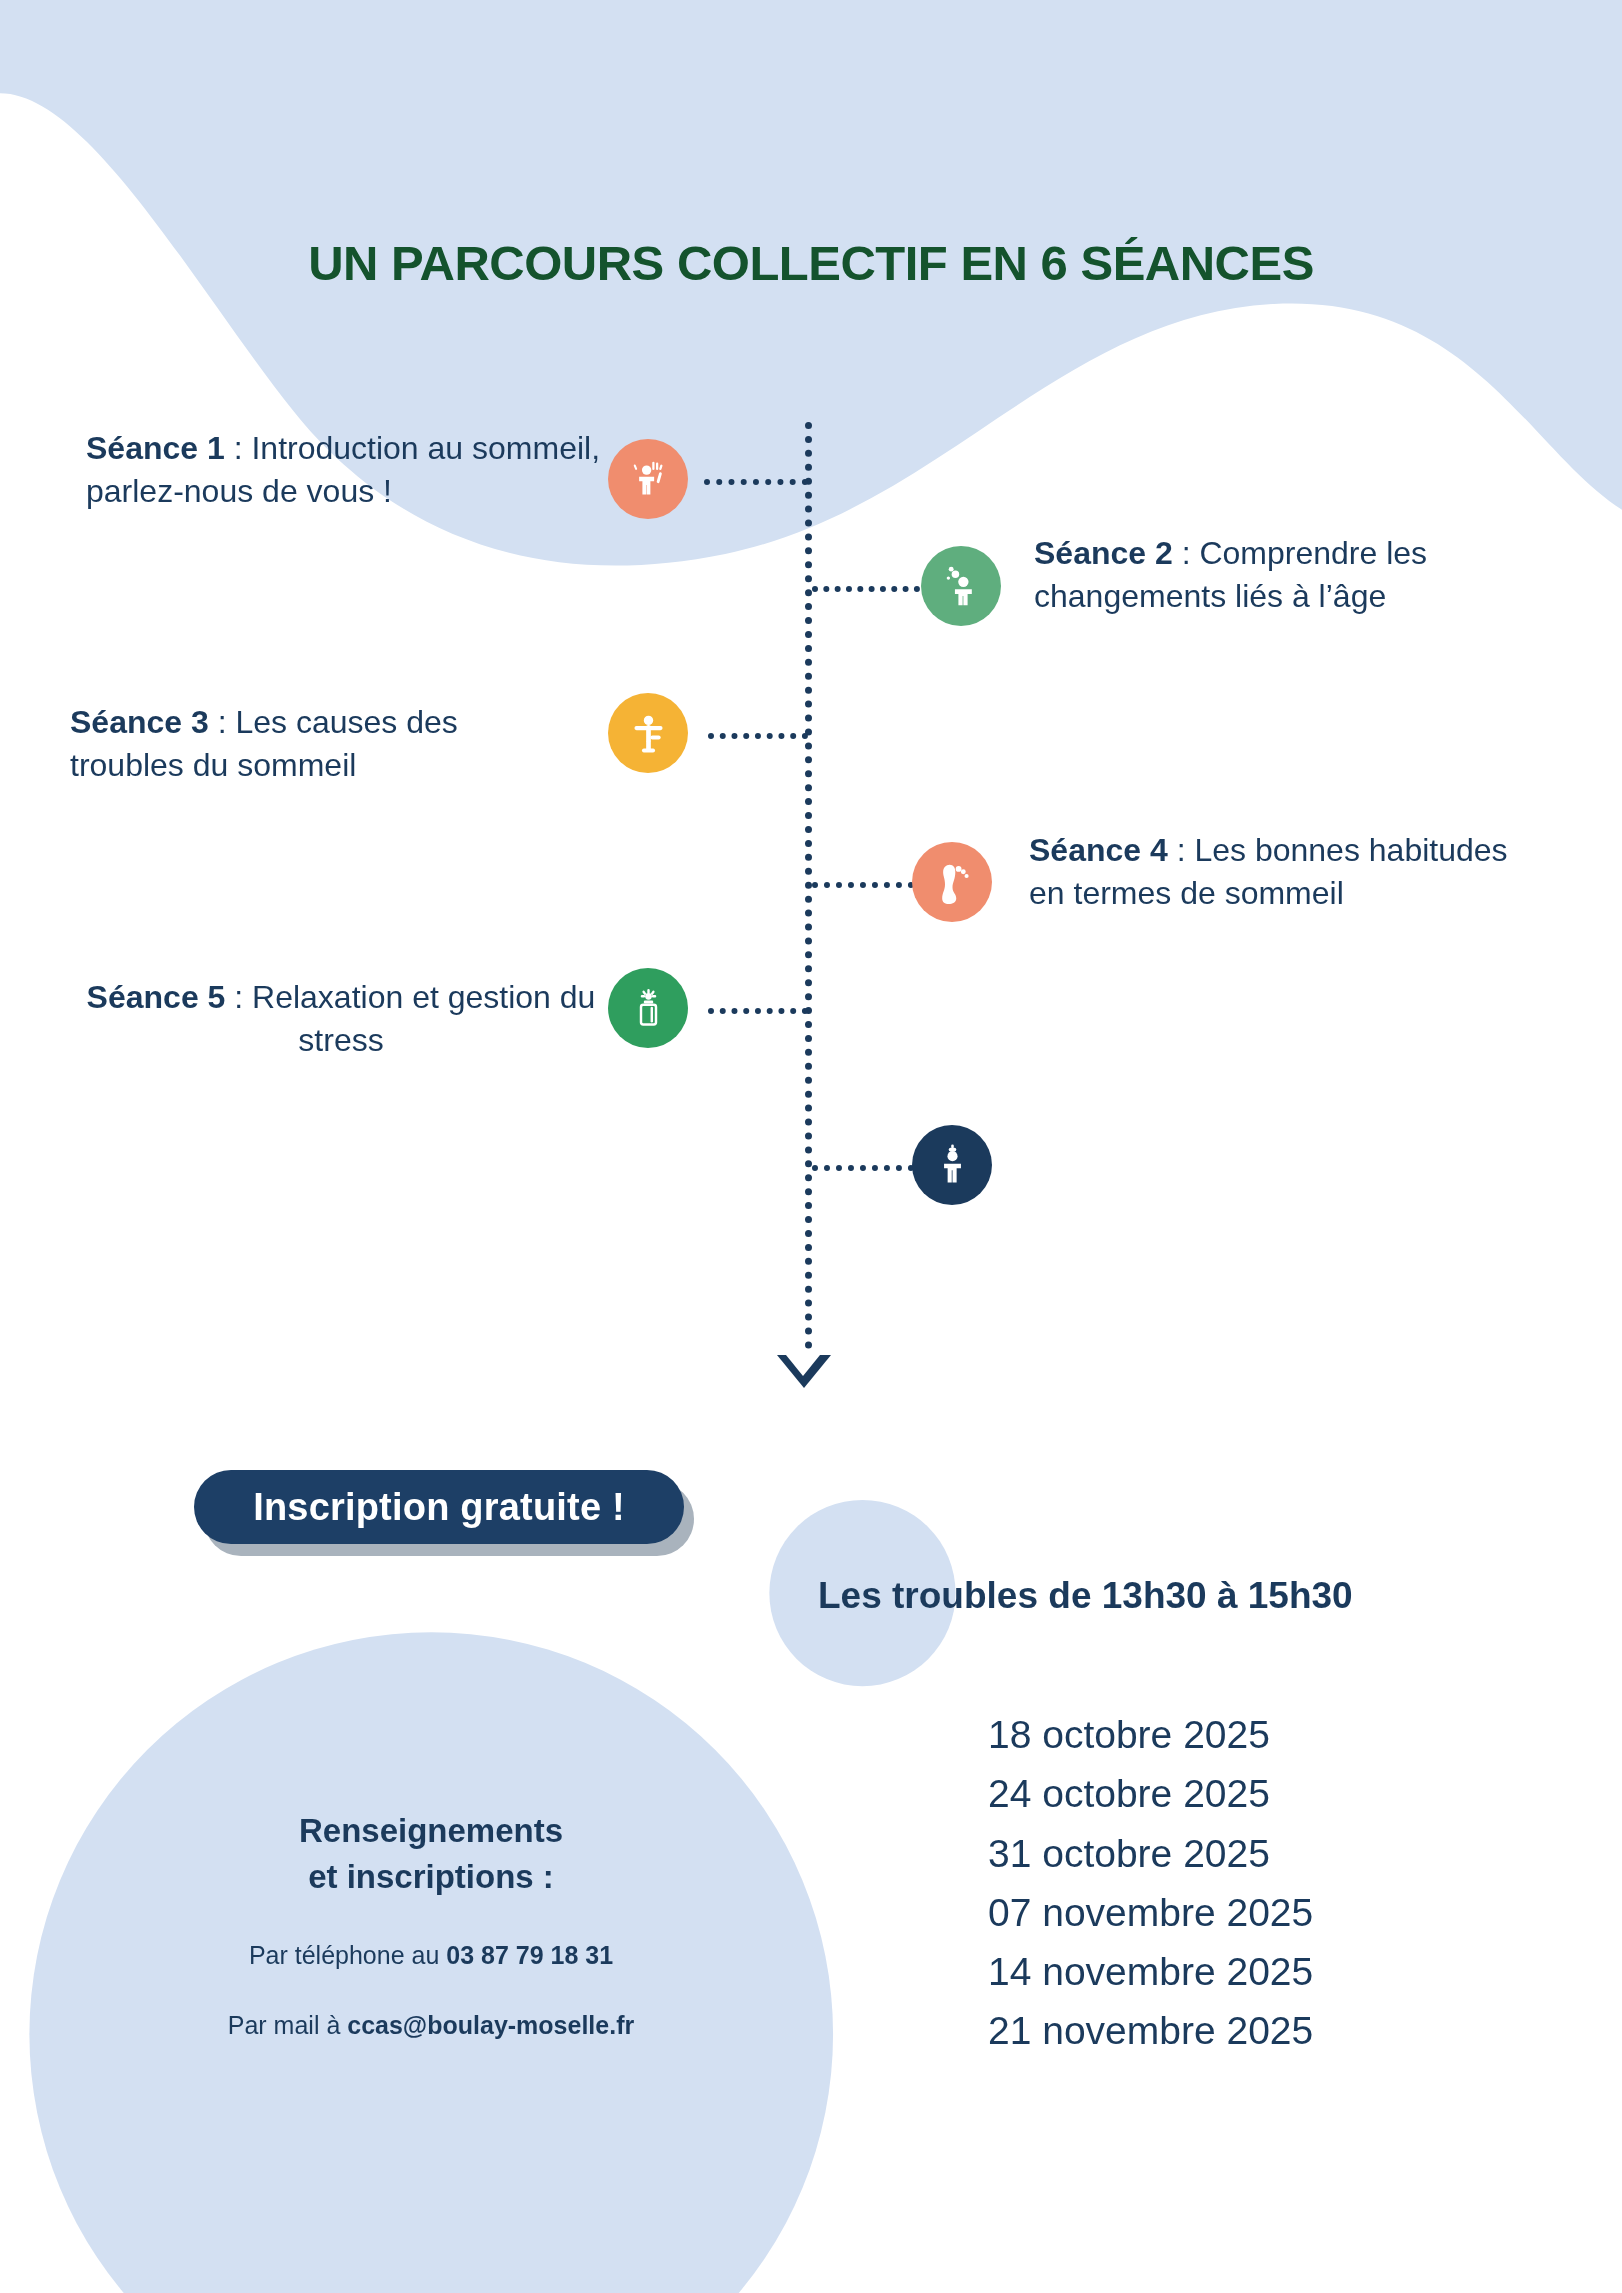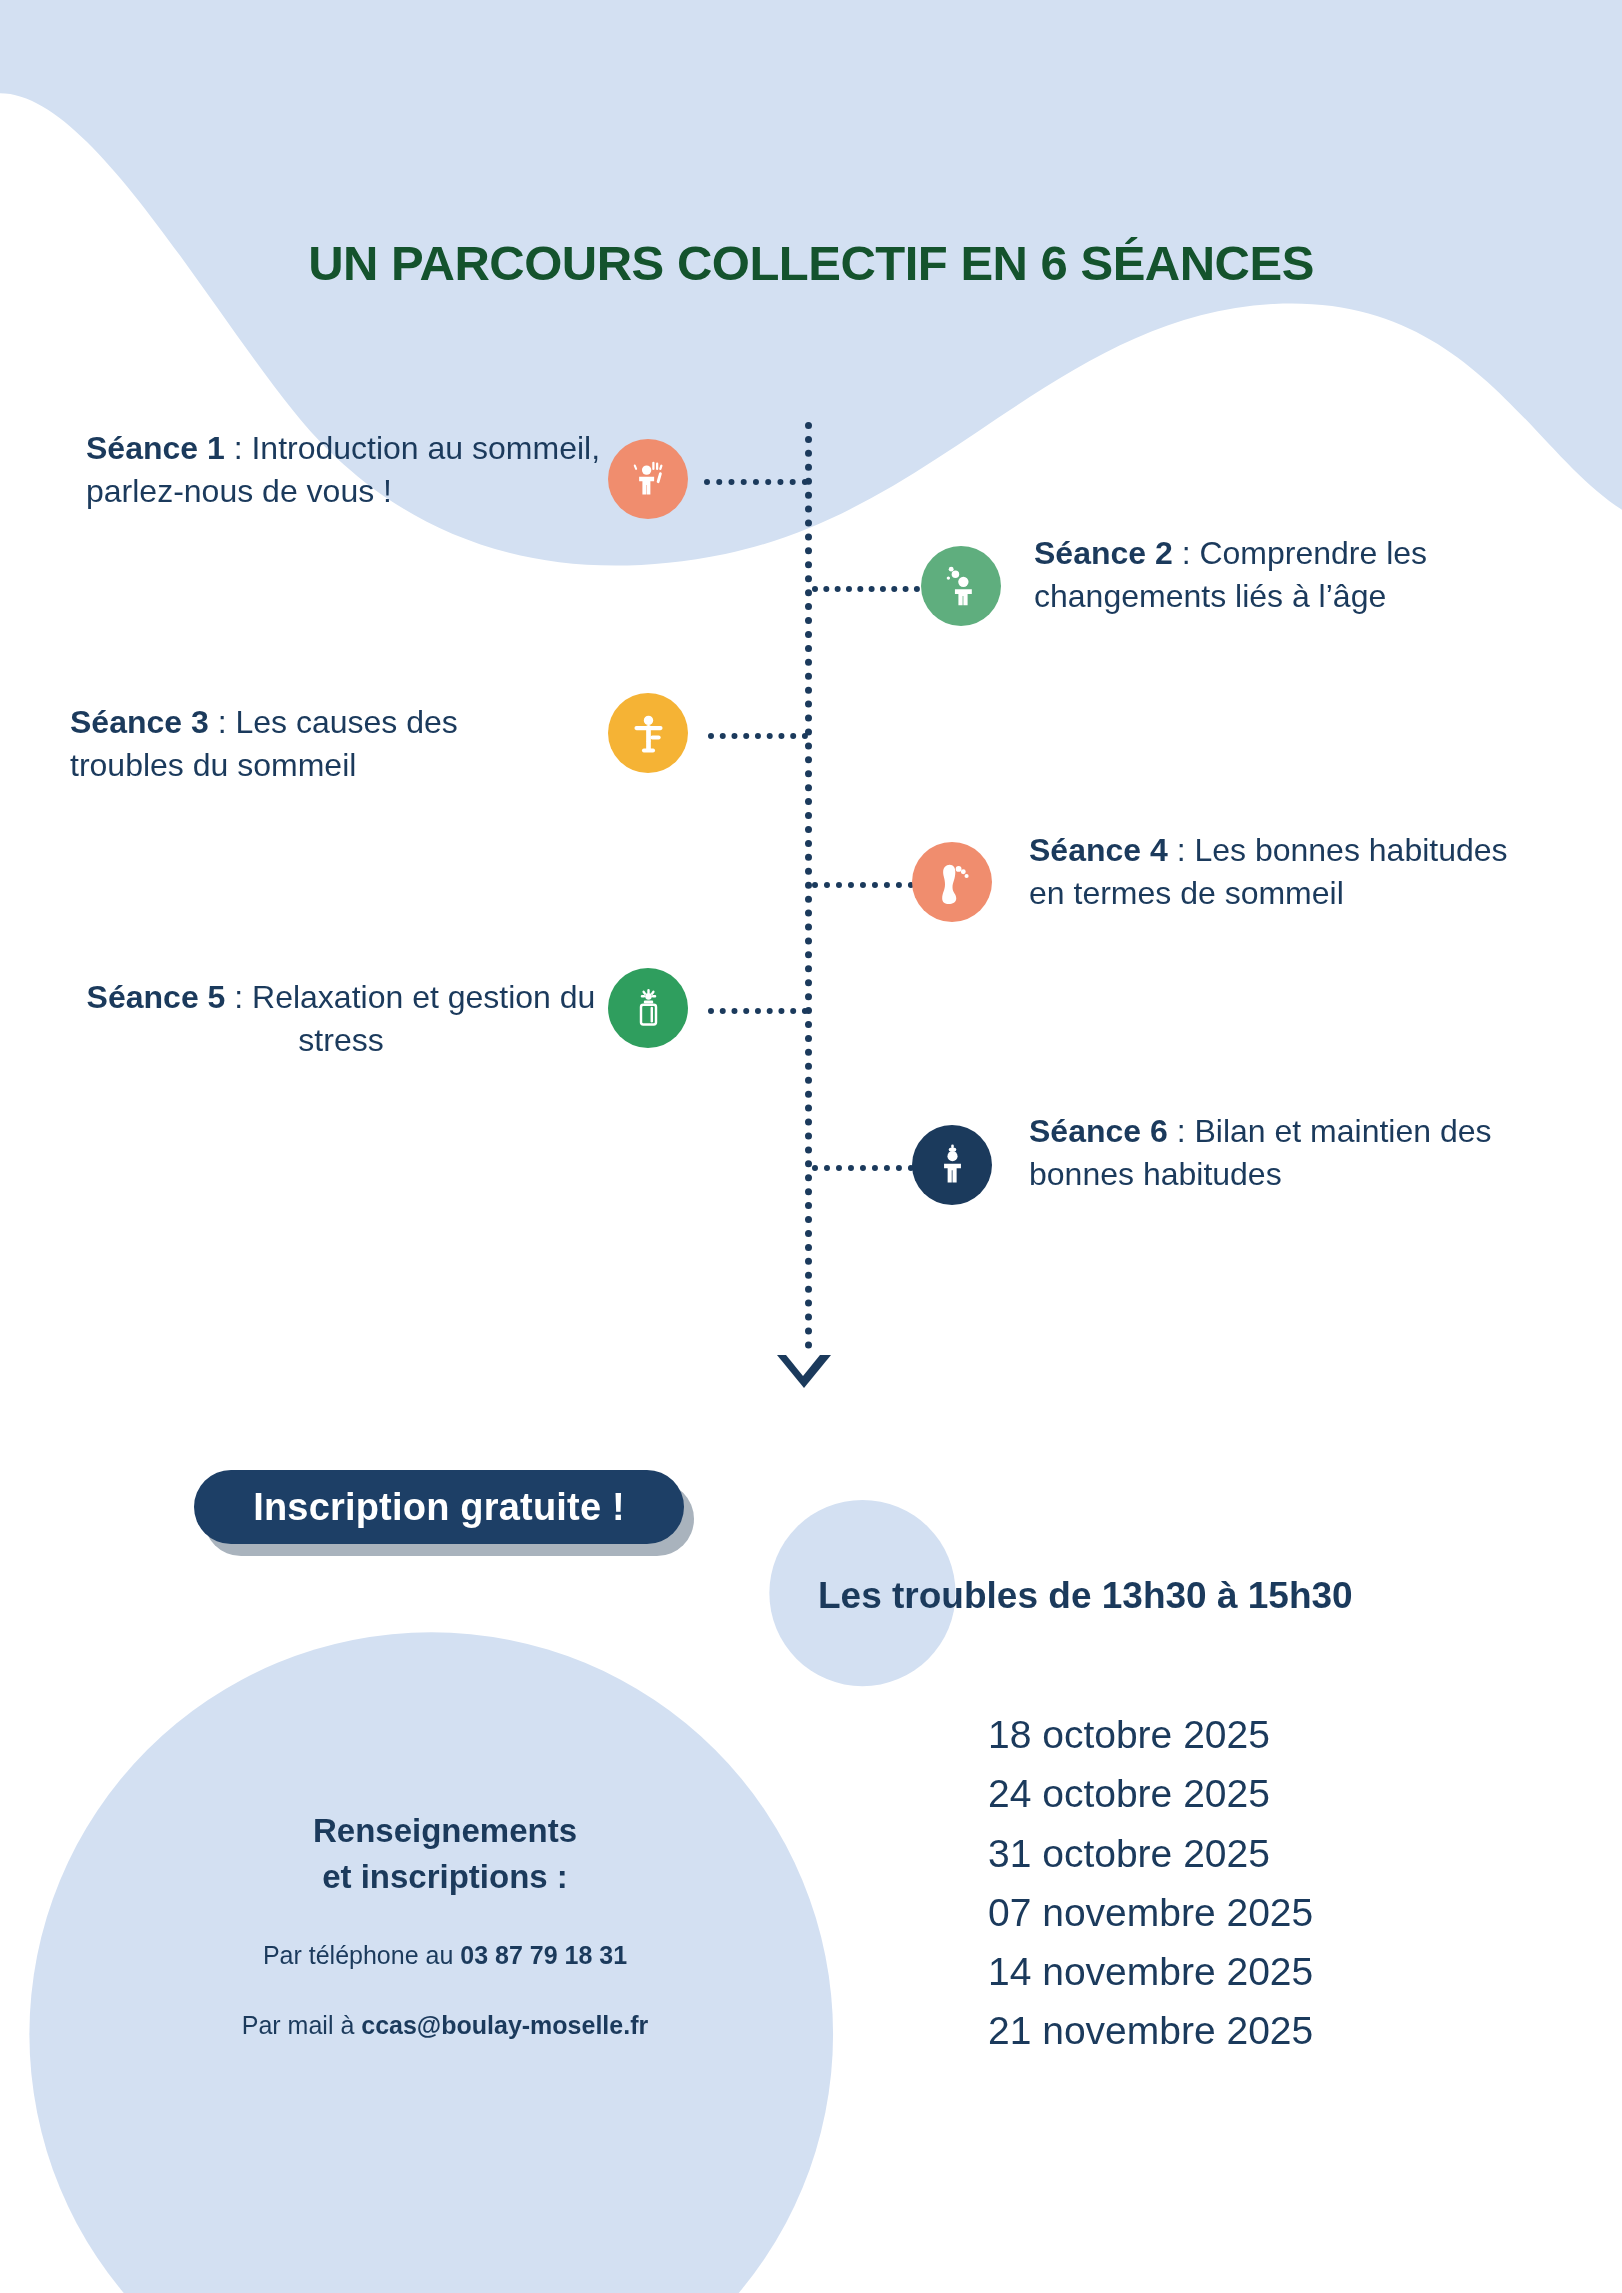--- a/index.html
+++ b/index.html
@@ -149,21 +149,21 @@
     z-index: 6;
     color: #1b3a5c;
     font-size: 39px;
     line-height: 1.52;
   }
   #dates-list div { white-space: nowrap; }
 
   
   #contact-block {
     position: absolute;
-    left: 53px;
+    left: 39px;
     top: 1808px;
     width: 784px;
     text-align: center;
     z-index: 6;
     color: #1b3a5c;
   }
   #contact-title {
     font-size: 33px;
     font-weight: bold;
     line-height: 1.4;
@@ -265,23 +265,20 @@
 
   <div class="connector" style="left:812px; top:753px; width:102px;"></div>
   <div class="node" style="left:912px; top:713px; background:#1b3a5c;">
     <svg viewBox="0 0 48 48" fill="#ffffff">
       <circle cx="24" cy="14" r="5.4"></circle>
       <path d="M15 22h18v5h-4.6v15h-4.4V29h-0.8v13h-4.4V27H15z"></path>
       <rect x="20" y="5" width="8" height="4" rx="2"></rect>
       <rect x="22.6" y="1.6" width="2.8" height="4" rx="1.4"></rect>
     </svg>
   </div>
-  <div class="seance right" style="left:1029px; top:698px; width:510px;">
-    <span class="lbl">Séance 6</span><span> : </span><span>Bilan et maintien des bonnes habitudes</span>
-  </div>
 </div>
 
 <div id="inscription-wrap">
   <div id="inscription-shadow"></div>
   <div id="inscription-btn">Inscription gratuite !</div>
 </div>
 
 <div id="schedule-heading">Les troubles de 13h30 à 15h30</div>
 
 <div id="dates-list">

